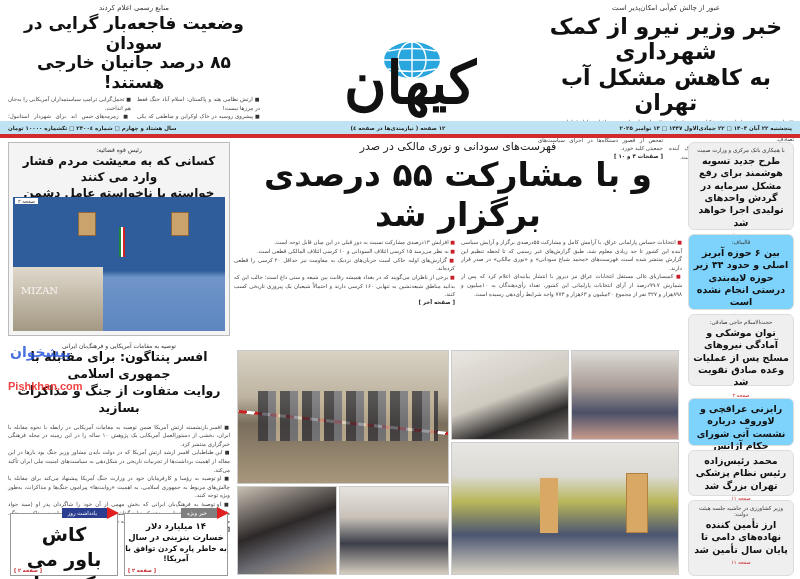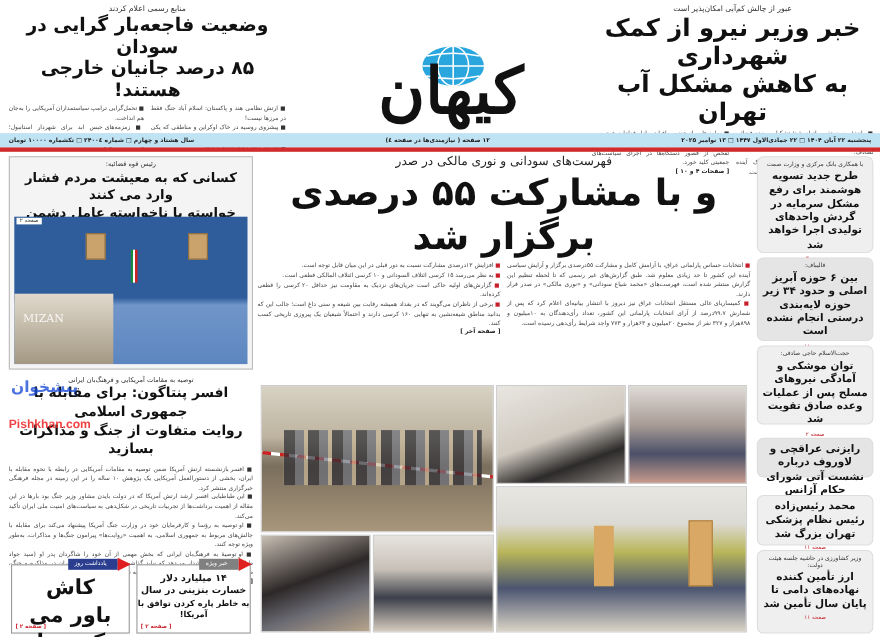--- a/index.html
+++ b/index.html
@@ -13,21 +13,21 @@
   .page-ref { font-size: 5.5px; font-weight: bold; color: #222; }
   
   #masthead-bar { top: 121px; left: 0; width: 800px; height: 13px; background: #bfe3f3; display: flex; justify-content: space-between; align-items: center; padding: 0 8px; font-size: 5.5px; color: #222; font-weight: bold; }
   #red-rule { top: 134px; left: 0; width: 800px; height: 4px; background: #d22b2b; }
   #logo { left: 300px; top: 18px; width: 220px; height: 100px; }
   
   .side-box { position: absolute; left: 688px; width: 106px; background: #efefef; border-radius: 6px; border: 1px solid #ddd; padding: 4px 3px; text-align: center; }
   .side-box .kick { font-size: 5.5px; color: #333; margin-bottom: 2px; }
   .side-box .hl { font-size: 9.5px; font-weight: bold; line-height: 1.3; color: #111; }
   .side-box .pg { font-size: 5px; color: #c8202a; margin-top: 3px; }
-  .side-box.white { background: #e5e5e5; }
+  .side-box.white { background: #7dd3fc; }
   
   .photo { position: absolute; overflow: hidden; border: 1px solid #ccc; }
   
   .tag-box { position: absolute; border: 1px solid #999; background: #fff; text-align: center; }
   .tag { position: absolute; top: -6px; right: 10px; height: 10px; padding: 0 10px 0 6px; font-size: 5.5px; color: #fff; line-height: 10px; }
   .tag .arrow { position: absolute; right: -12px; top: -1px; width: 0; height: 0; border-top: 6px solid transparent; border-bottom: 6px solid transparent; border-left: 12px solid #e02020; }
 </style>
 </head>
 <body>
 
@@ -192,21 +192,21 @@
 <div class="side-box white" style="top:234px; height:76px;">
   <div class="kick">قالیباف:</div>
   <div class="hl">بین ۶ حوزه آبریز اصلی و حدود ۳۴ زیر حوزه لایه‌بندی درستی انجام نشده است</div>
   <div class="pg">صفحه ۱۱</div>
 </div>
 <div class="side-box" style="top:314px; height:72px;">
   <div class="kick">حجت‌الاسلام حاجی صادقی:</div>
   <div class="hl">توان موشکی و آمادگی نیروهای مسلح پس از عملیات وعده صادق تقویت شد</div>
   <div class="pg">صفحه ۲</div>
 </div>
-<div class="side-box white" style="top:398px; height:36px;">
+<div class="side-box white" style="top:398px; height:48px;">
   <div class="hl">رایزنی عراقچی و لاوروف درباره نشست آتی شورای حکام آژانس</div>
   <div class="pg">صفحه ۱۱</div>
 </div>
 <div class="side-box" style="top:450px; height:46px;">
   <div class="hl">محمد رئیس‌زاده رئیس نظام پزشکی تهران بزرگ شد</div>
   <div class="pg">صفحه ۱۱</div>
 </div>
 <div class="side-box" style="top:500px; height:76px;">
   <div class="kick">وزیر کشاورزی در حاشیه جلسه هیئت دولت:</div>
   <div class="hl">ارز تأمین کننده نهاده‌های دامی تا پایان سال تأمین شد</div>

